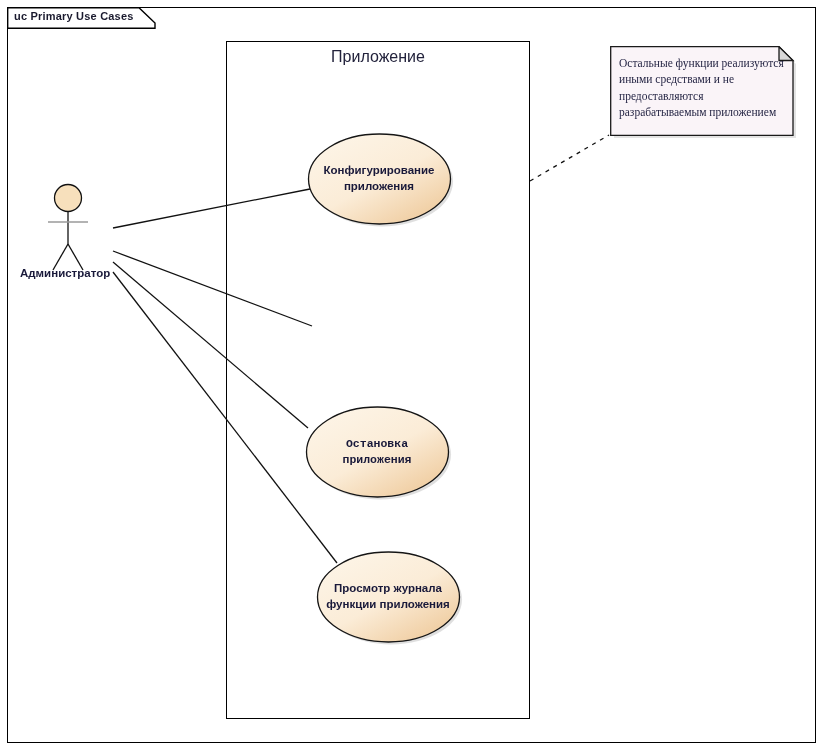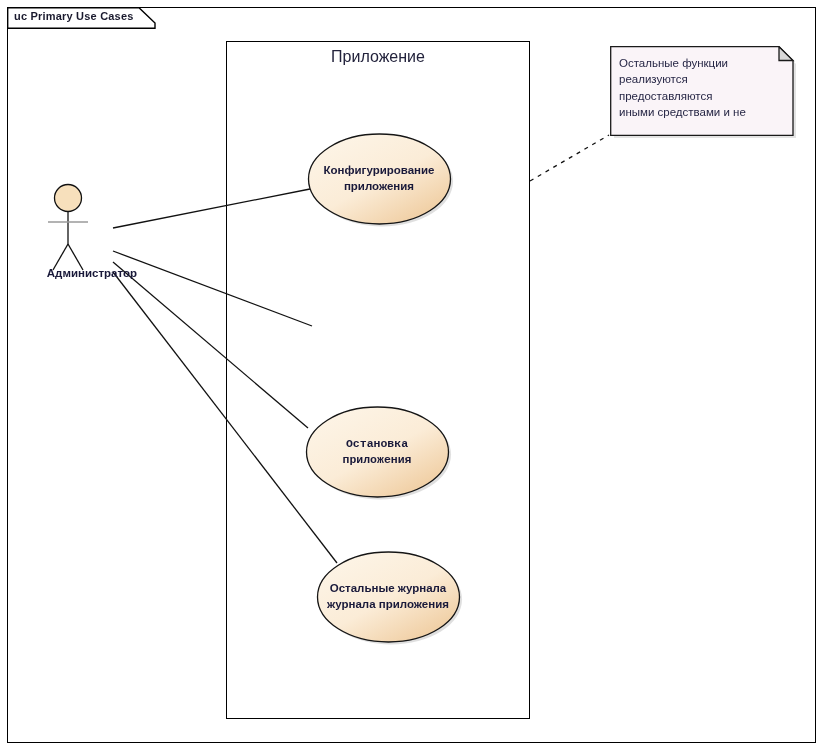--- a/index.html
+++ b/index.html
@@ -78,21 +78,21 @@
     height: 752px;
     pointer-events: none;
   }
 
   
   .actor {
     position: absolute;
   }
   .actor-label {
     position: absolute;
-    text-align: right;
+    text-align: left;
     font-size: 11.5px;
     font-weight: bold;
     color: #19193a;
     white-space: nowrap;
   }
 
   
   .usecase {
     position: absolute;
   }
@@ -116,20 +116,21 @@
   }
   .uc-text span { display: block; white-space: nowrap; }
 
   
   #note {
     position: absolute;
     left: 610px;
     top: 46px;
     width: 186px;
     height: 90px;
+    font-family: Liberation Serif, serif;
   }
   #note svg { display: block; }
   #note-text {
     position: absolute;
     left: 9px;
     top: 9px;
     width: 170px;
     font-size: 11.5px;
     color: #262645;
     line-height: 1.42;
@@ -216,31 +217,32 @@
         <linearGradient id="ucg4" x1="0" y1="0" x2="0.85" y2="1">
           <stop offset="0%" stop-color="#fdf6ea"></stop>
           <stop offset="55%" stop-color="#fbecd7"></stop>
           <stop offset="100%" stop-color="#eec99a"></stop>
         </linearGradient>
       </defs>
       <ellipse cx="77" cy="49.5" rx="71" ry="45" fill="#b9b9b9" opacity="0.45"></ellipse>
       <ellipse cx="74.5" cy="47" rx="71" ry="45" fill="url(#ucg4)" stroke="#151515" stroke-width="1.3"></ellipse>
     </svg>
     <div class="uc-text">
-      <span>Остальные журнала</span>
-      <span>журнала приложения</span>
+      <span>Просмотр журнала</span>
+      <span>функции приложения</span>
     </div>
   </div>
 
   <div id="note">
     <svg width="190" height="94" viewBox="0 0 190 94">
       <path d="M4 4 H172 L186 18 V92 H4 Z" fill="#b9b9b9" opacity="0.4"></path>
       <path d="M0.7 0.7 H169 L183 14.5 V89.3 H0.7 Z" fill="#faf4f8" stroke="#1a1a1a" stroke-width="1.3"></path>
       <path d="M169 0.7 V14.5 H183 Z" fill="#d8d8d8" stroke="#1a1a1a" stroke-width="1.3" stroke-linejoin="miter"></path>
     </svg>
     <div id="note-text">
       <span>Остальные функции реализуются</span>
+      <span>иными средствами и не</span>
       <span>предоставляются</span>
-      <span>иными средствами и не</span>
+      <span>разрабатываемым приложением</span>
     </div>
   </div>
 
 </div>
 
 </body></html>

